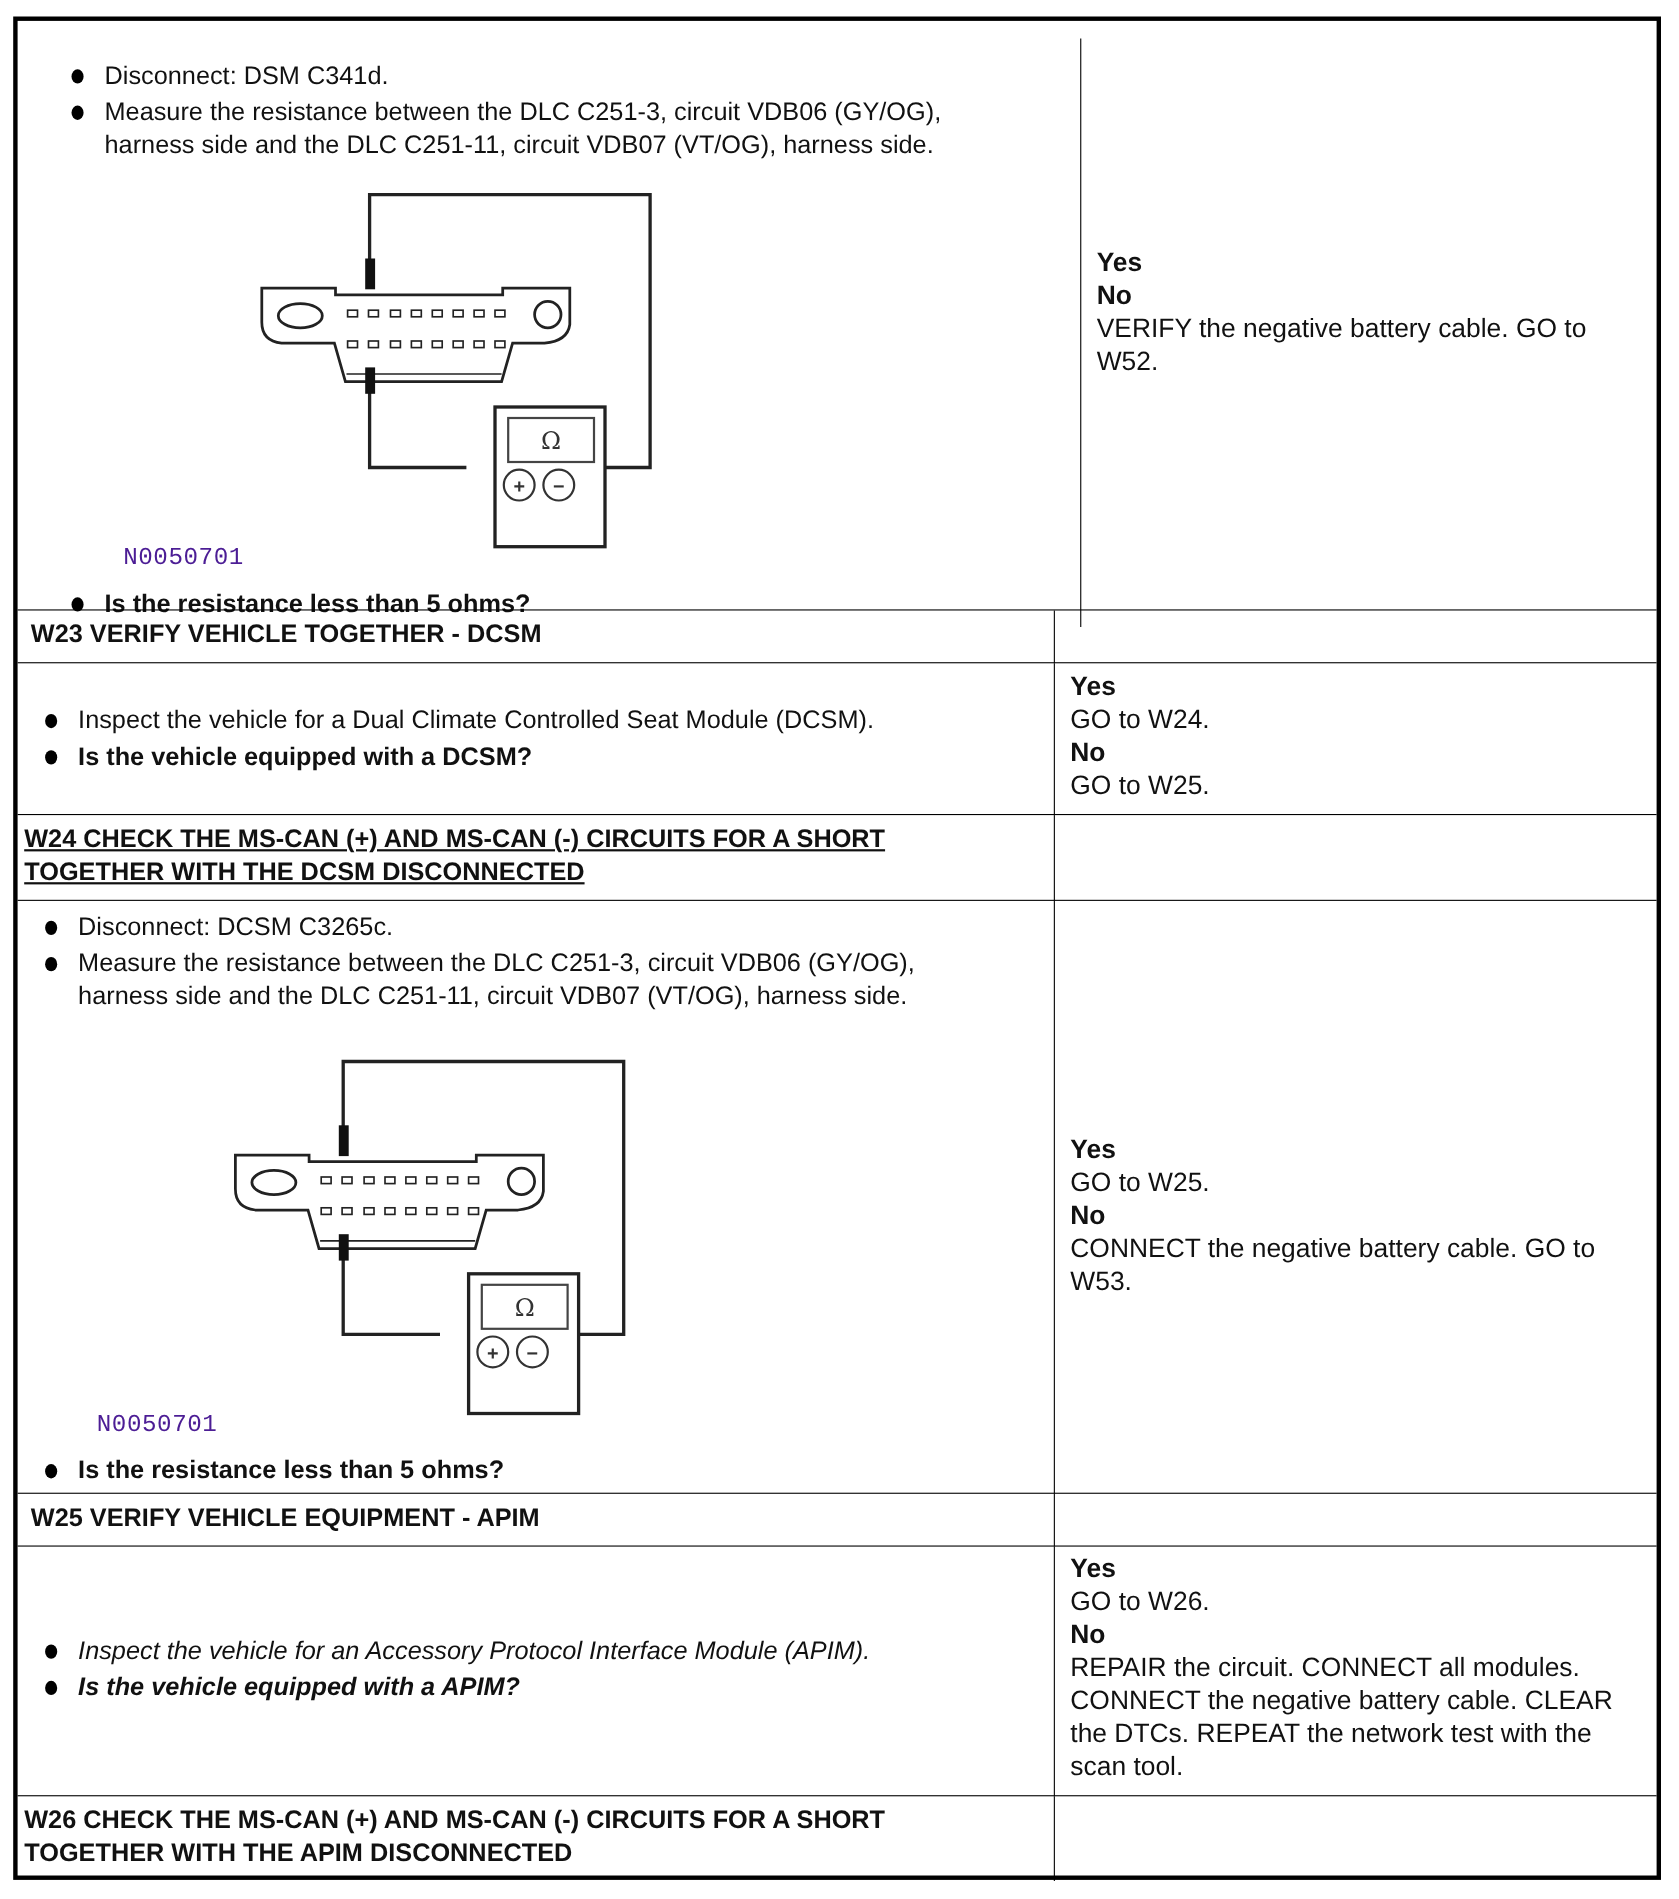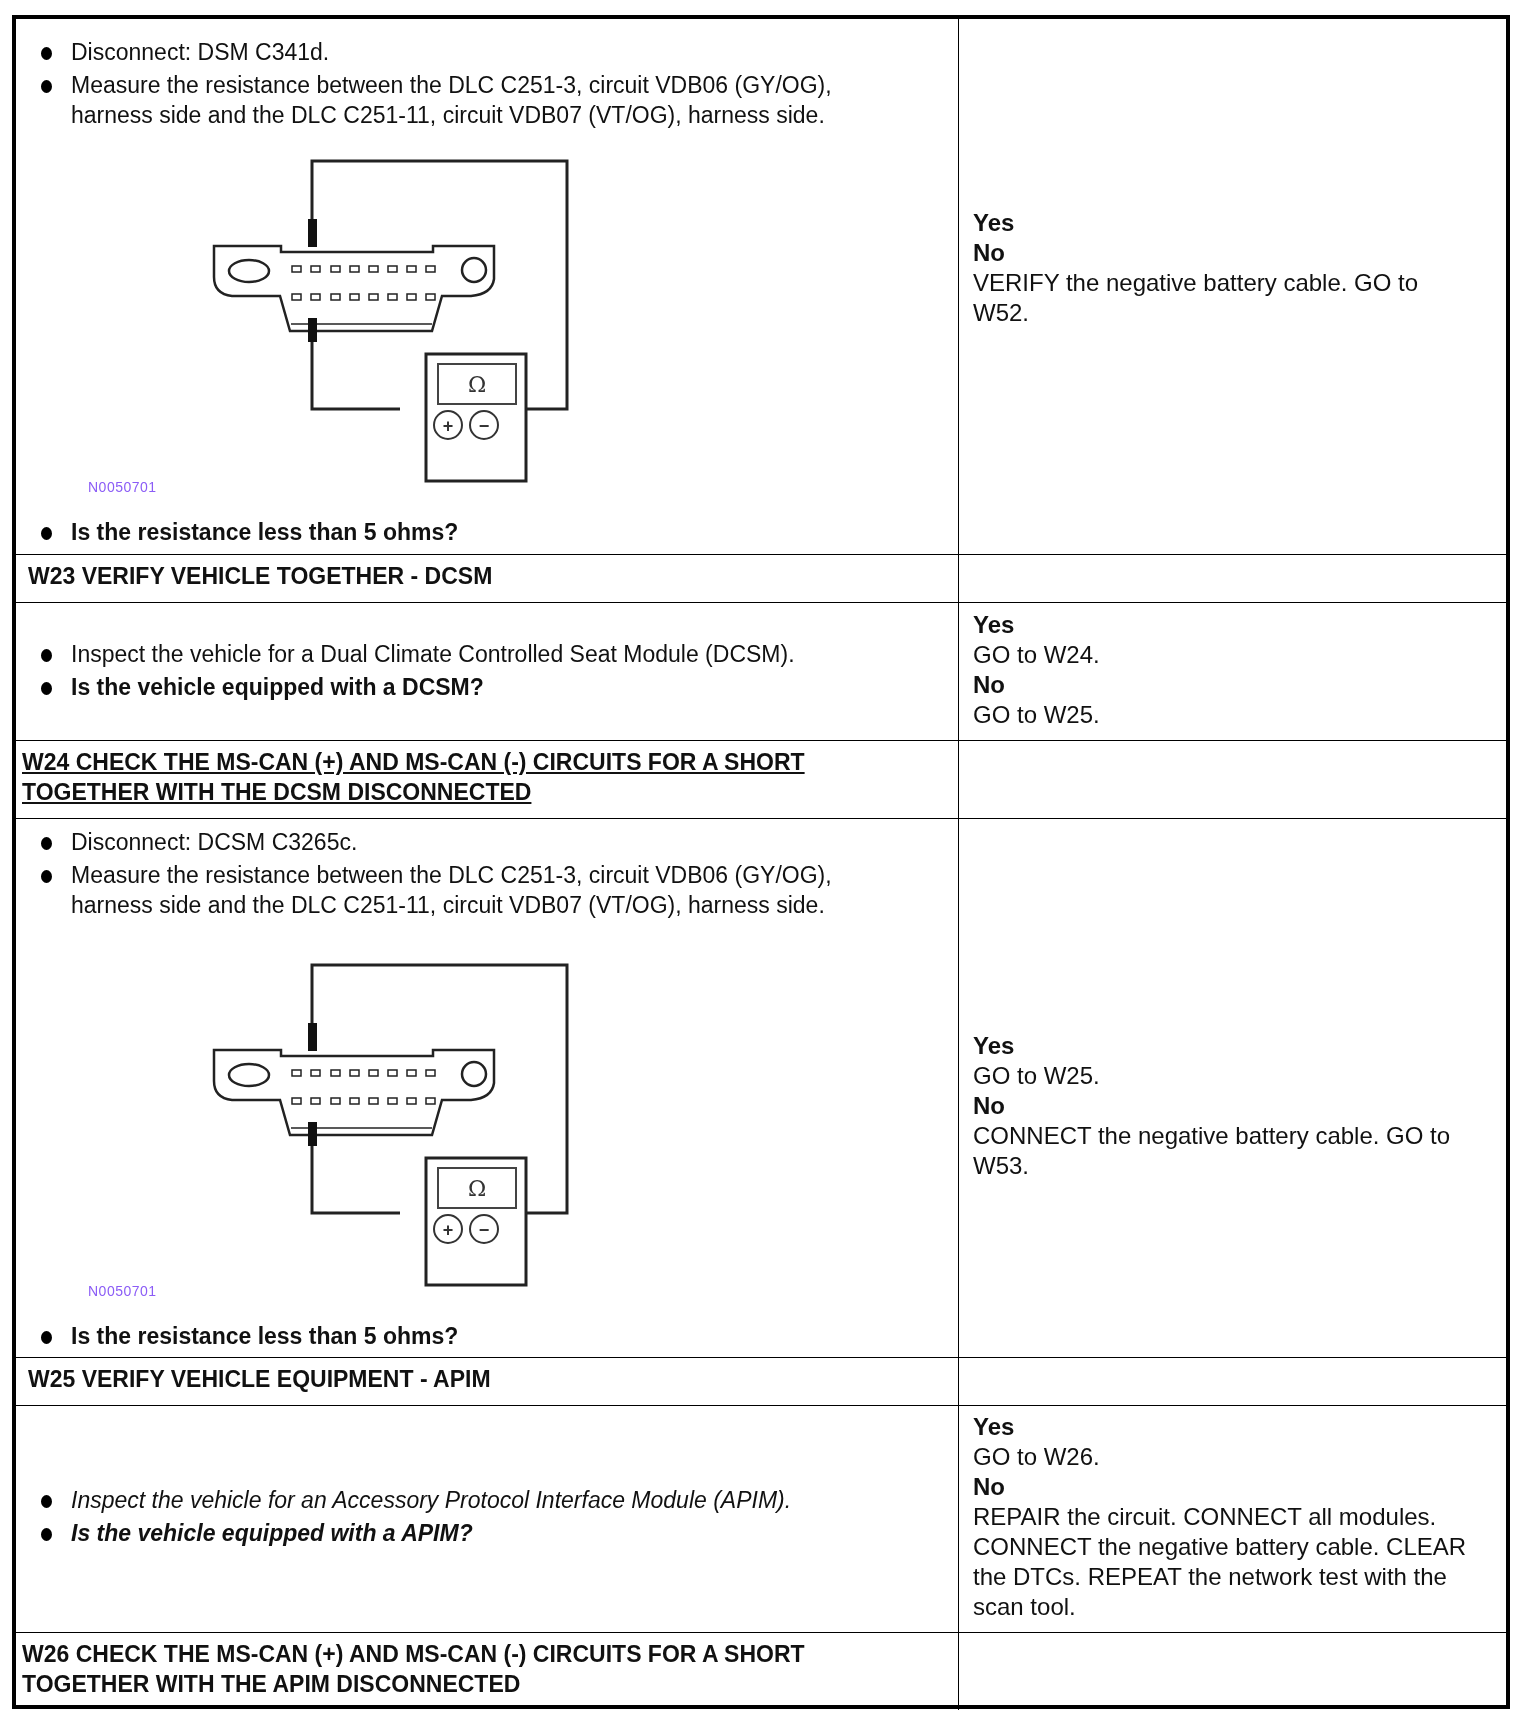--- a/index.html
+++ b/index.html
@@ -12,29 +12,29 @@
     .col-div { position: absolute; left: 942px; top: 0; bottom: 0; width: 0; border-left: 1.5px solid #000; }
     .cell-left { position: absolute; left: 0; width: 942px; top: 0; bottom: 0; }
     .cell-right { position: absolute; left: 944px; right: 0; top: 0; bottom: 0; }
     .bullets { list-style: none; margin: 0; padding: 0; }
     .bullets li { position: relative; padding-left: 55px; font-size: 23px; line-height: 30px; margin-bottom: 3px; }
     .bullets li::before { content: ""; position: absolute; left: 25px; top: 10px; width: 11px; height: 13px; border-radius: 50%; background: #000; }
     .bullets li.bold { font-weight: bold; }
     .head { font-weight: bold; font-size: 23px; line-height: 30px; padding: 6px 0 0 12px; }
     .resp { padding-left: 13px; font-size: 24px; line-height: 30px; }
     .resp .lbl { font-weight: bold; }
-    .fig-id { position: absolute; font-size: 14px; color: #8b5cf6; letter-spacing: 0.5px; }
+    .fig-id { position: absolute; font-size: 22px; color: #4c1d95; letter-spacing: 0.5px; font-family: Liberation Mono, monospace; }
     svg.diagram { position: absolute; }
   </style>
 </head>
 <body>
 
 <div class="tbl">
 
-  <div class="row first" style="top:0; height:535px;">
+  <div class="row first" style="top:16px; height:535px;margin-left:24px;">
     <div class="cell-left">
       <ul class="bullets" style="position:absolute; top:18px; left:0; width:880px;">
         <li>Disconnect: DSM C341d.</li>
         <li>Measure the resistance between the DLC C251-3, circuit VDB06 (GY/OG), harness side and the DLC C251-11, circuit VDB07 (VT/OG), harness side.</li>
       </ul>
       <svg class="diagram" style="left:180px; top:130px;" width="400" height="340" viewBox="0 0 400 340">
         <g fill="none" stroke="#222" stroke-width="3">
           <polyline points="116,80 116,12 371,12 371,260 285,260"></polyline>
           <polyline points="116,150 116,260 204,260"></polyline>
         </g>

